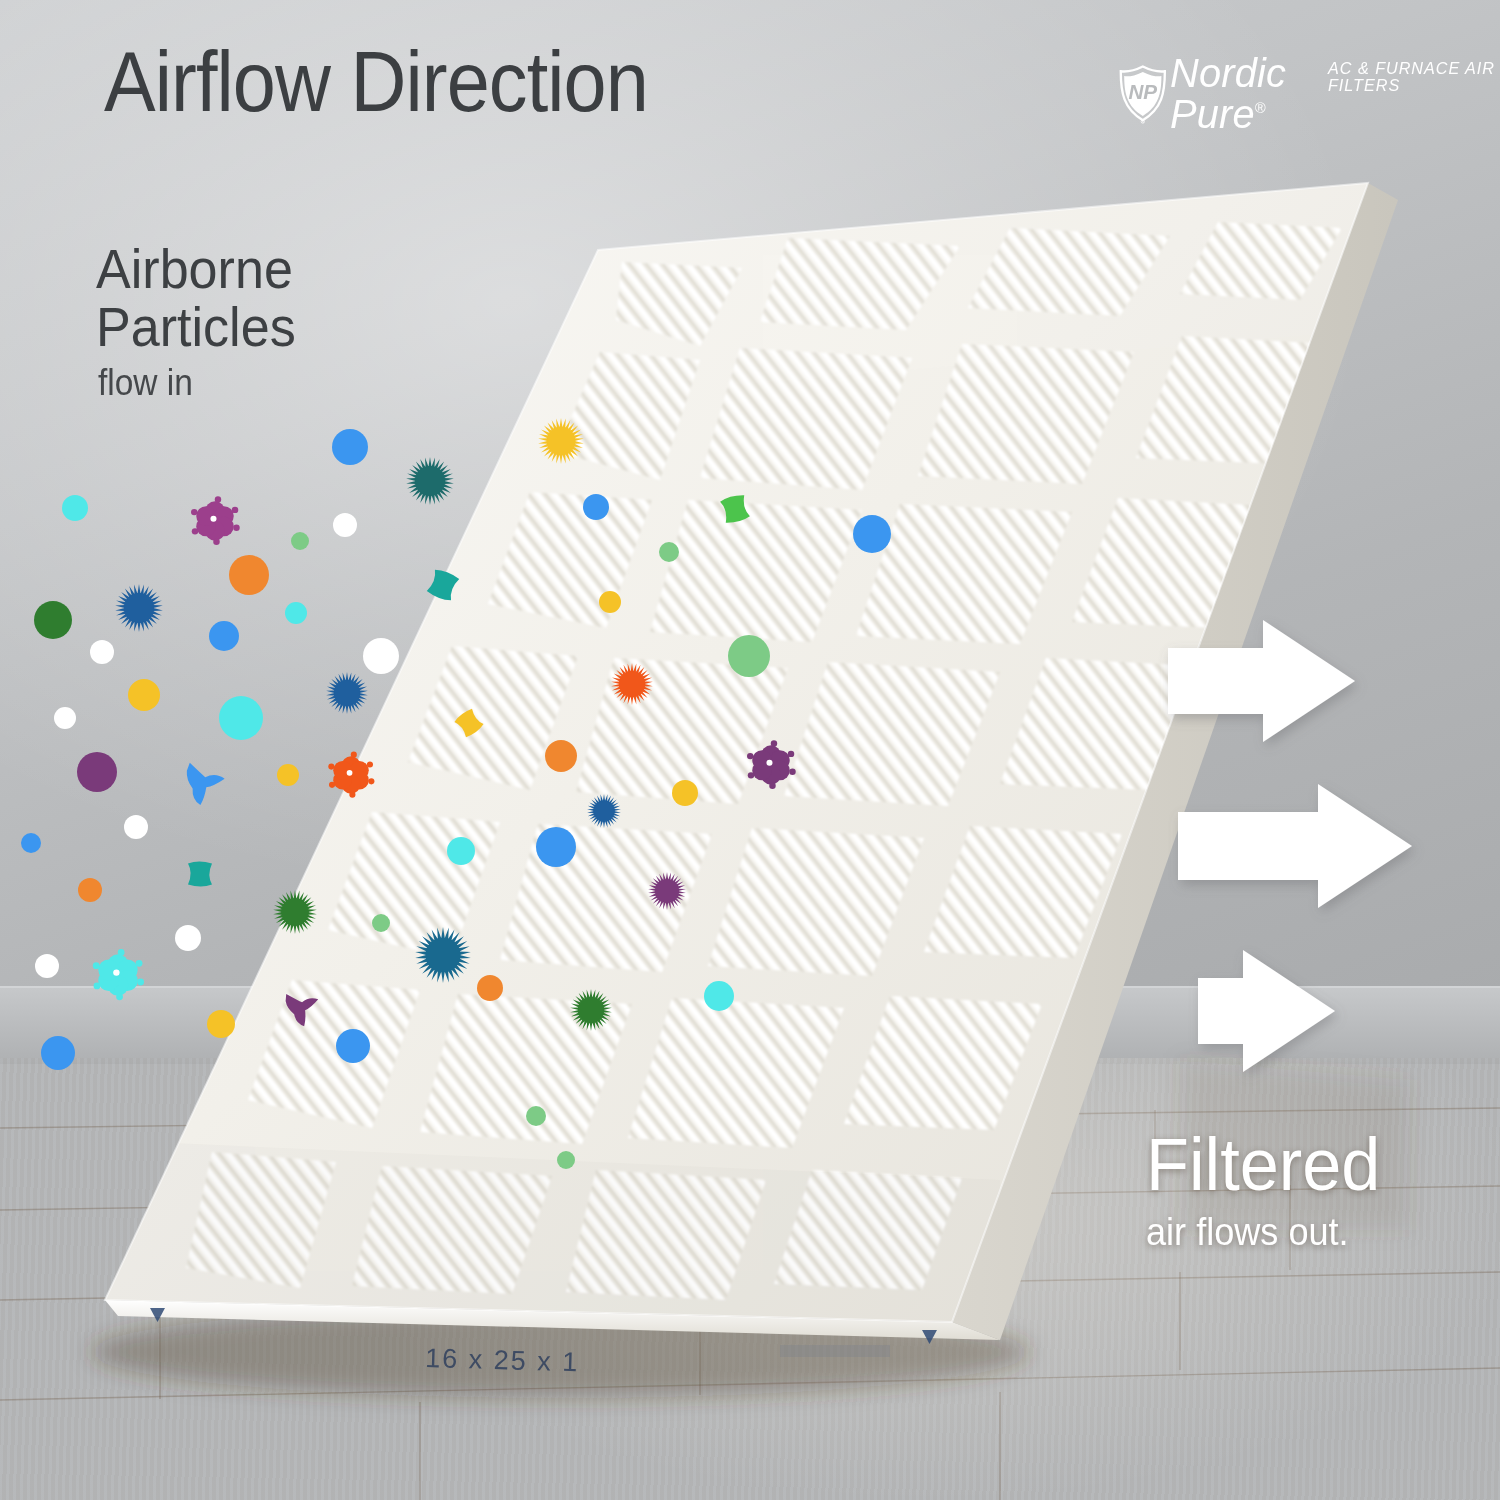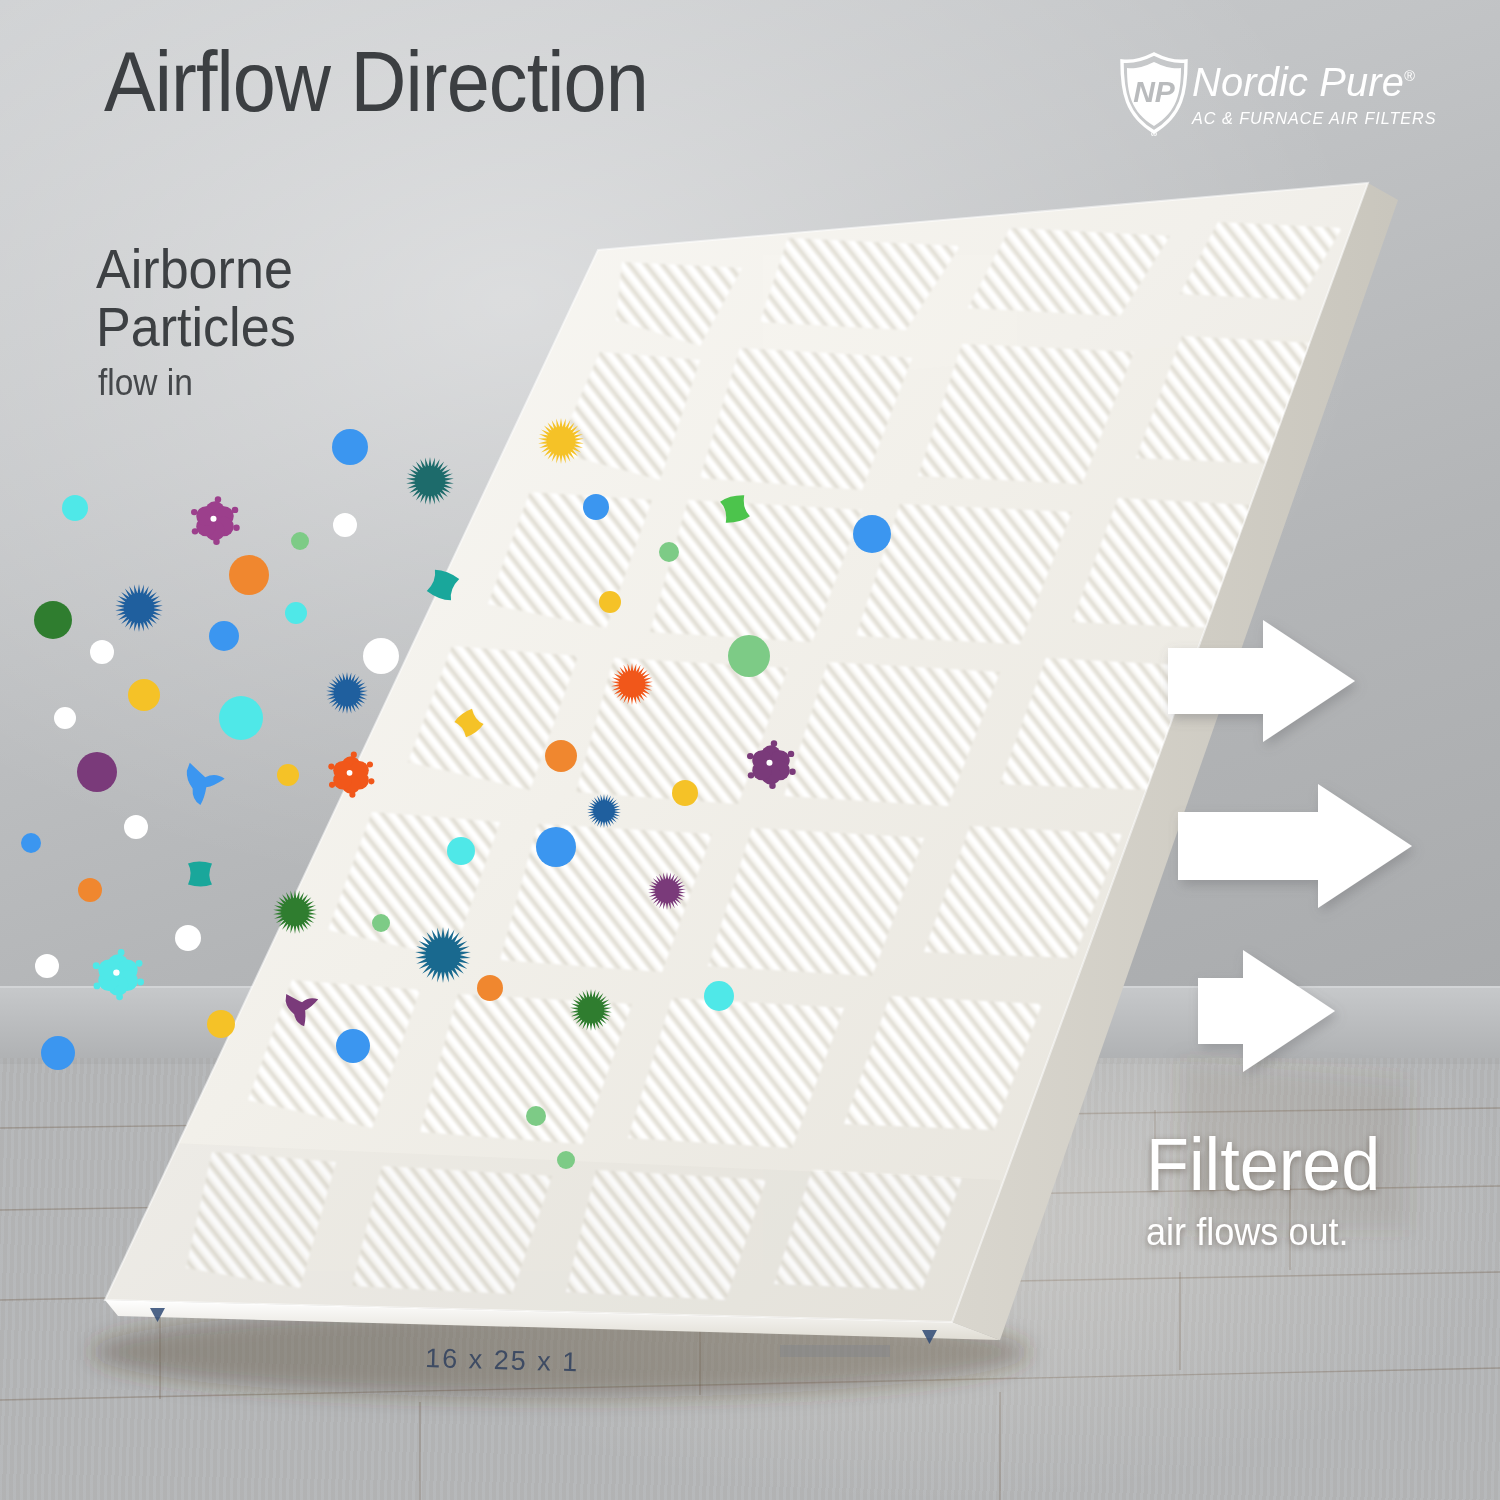--- a/index.html
+++ b/index.html
@@ -36,21 +36,21 @@
     transform:scaleX(.93);transform-origin:left top;font-weight:400;}
 
   .filtered-wrap{position:absolute;left:1118px;top:1128px;text-align:left;margin-left:28px;}
   .f-big{font-size:74px;line-height:1;color:#ffffff;letter-spacing:0px;font-weight:400;
     text-shadow:0 2px 8px rgba(60,45,30,.40);transform:scaleX(.95);transform-origin:left top;display:block;}
   .f-small{font-size:38px;line-height:1.1;color:#ffffff;margin-top:10px;font-weight:400;
     text-shadow:0 2px 7px rgba(60,45,30,.42);transform:scaleX(.95);transform-origin:left top;display:block;}
 
   
   .logo{position:absolute;left:1118px;top:52px;display:flex;align-items:center;gap:2px;font-style:italic;}
-  .logo-text{display:flex;flex-direction:column;line-height:1;justify-content:space-between;}
+  .logo-text{display:flex;flex-direction:row;line-height:1;justify-content:space-between;}
   .logo-name{font-size:41px;color:#fff;letter-spacing:.2px;position:relative;font-weight:400;
     transform:scaleX(.97);transform-origin:left top;}
   .logo-reg{font-size:15px;vertical-align:super;}
   .logo-tag{font-size:16.5px;color:#fff;letter-spacing:1.0px;margin-top:7px;
     transform:scaleX(.98);transform-origin:left top;}
 
   
   #filter{position:absolute;left:0;top:0;width:1500px;height:1500px;}
 
   

